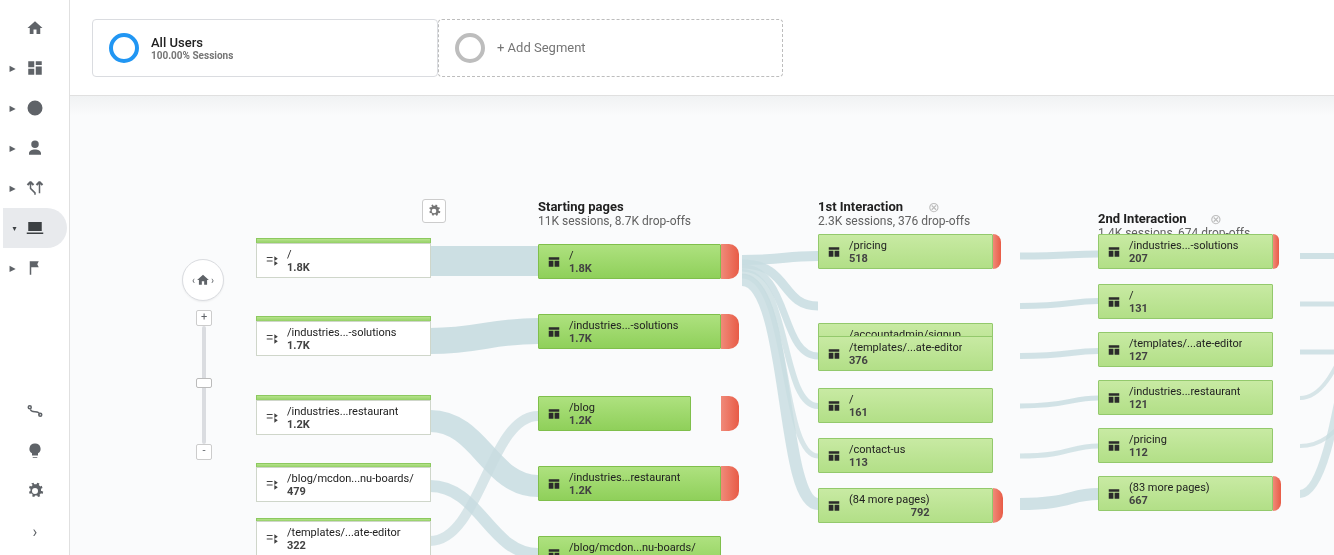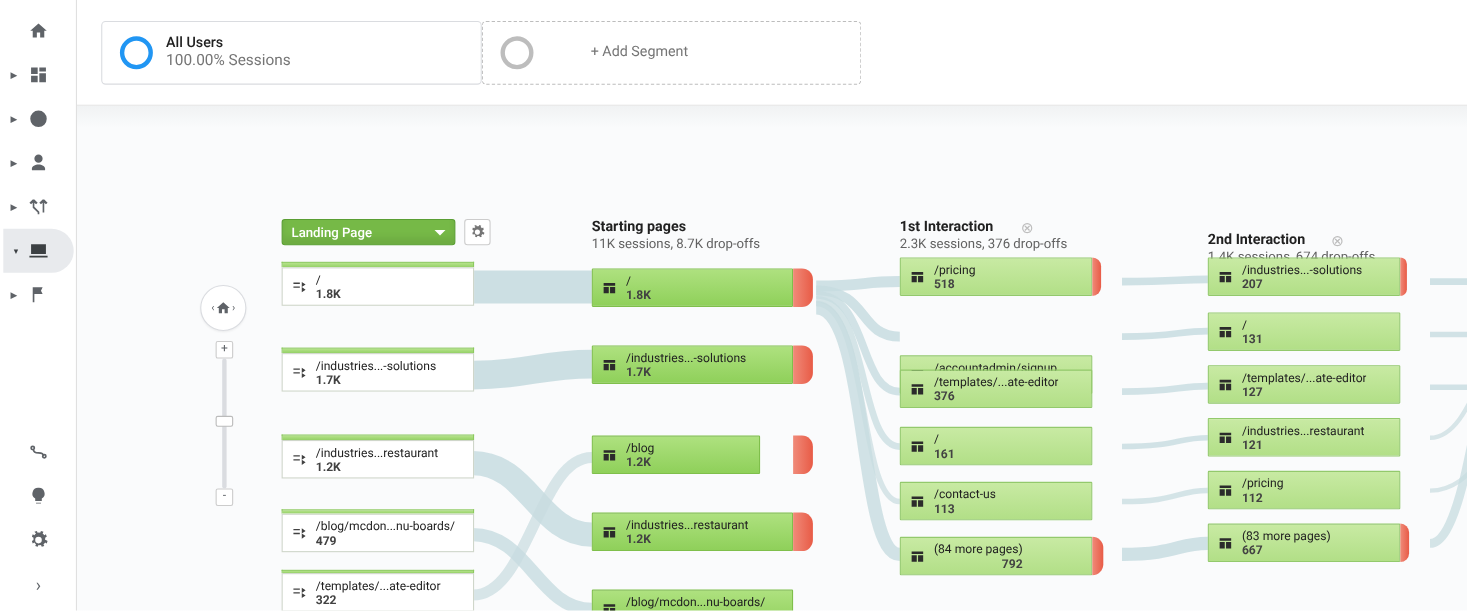--- a/index.html
+++ b/index.html
@@ -93,22 +93,22 @@
     cursor: pointer;
   }
   .seg-circle {
     width: 30px; height: 30px;
     border-radius: 50%;
     border: 4px solid #2196f3;
     margin-right: 12px;
   }
   .seg-circle.gray { border: 4px solid #bdbdbd; }
   .seg-text .t1 { font-weight: 500; font-size: 13px; color: #212121; }
-  .seg-text .t2 { font-size: 14px; color: #757575; }
-  .seg-card.add .lbl { font-size: 13px; margin-left: 40px; }
+  .seg-text .t2 { font-size: 10px; color: #757575; font-weight: bold; }
+  .seg-card.add .lbl { font-size: 13px; }
   
   .flow-wrap {
     flex: 1;
     position: relative;
     background: linear-gradient(to bottom, #f0f2f3, #fafbfc 20px);
     border-top: 1px solid #e0e0e0;
     overflow: hidden;
   }
   .flow-inner {
     position: absolute;
@@ -401,24 +401,20 @@
         <span class="chev">›</span>
       </div>
       <div class="zoom-ctrl">
         <div class="zoom-btn">+</div>
         <div class="zoom-track">
           <div class="zoom-handle"></div>
         </div>
         <div class="zoom-btn">-</div>
       </div>
 
-      <div class="pill">
-        <span>Landing Page</span>
-        <span class="caret"></span>
-      </div>
       <div class="gear-btn">
         <svg width="14" height="14" viewBox="0 0 24 24">
             <path d="M12 8a4 4 0 100 8 4 4 0 000-8zm9 4l2 1-1 3-2-1a8 8 0 01-2 2l1 2-3 1-1-2a8 8 0 01-3 0l-1 2-3-1 1-2a8 8 0 01-2-2l-2 1-1-3 2-1a8 8 0 010-3l-2-1 1-3 2 1a8 8 0 012-2L7 2l3-1 1 2a8 8 0 013 0l1-2 3 1-1 2a8 8 0 012 2l2-1 1 3-2 1a8 8 0 010 3z"></path>
           </svg>
       </div>
 
       <div class="col-head" style="left:468px;">
         <div class="h1">Starting pages</div>
         <div class="h2">11K sessions, 8.7K drop-offs</div>
       </div>

